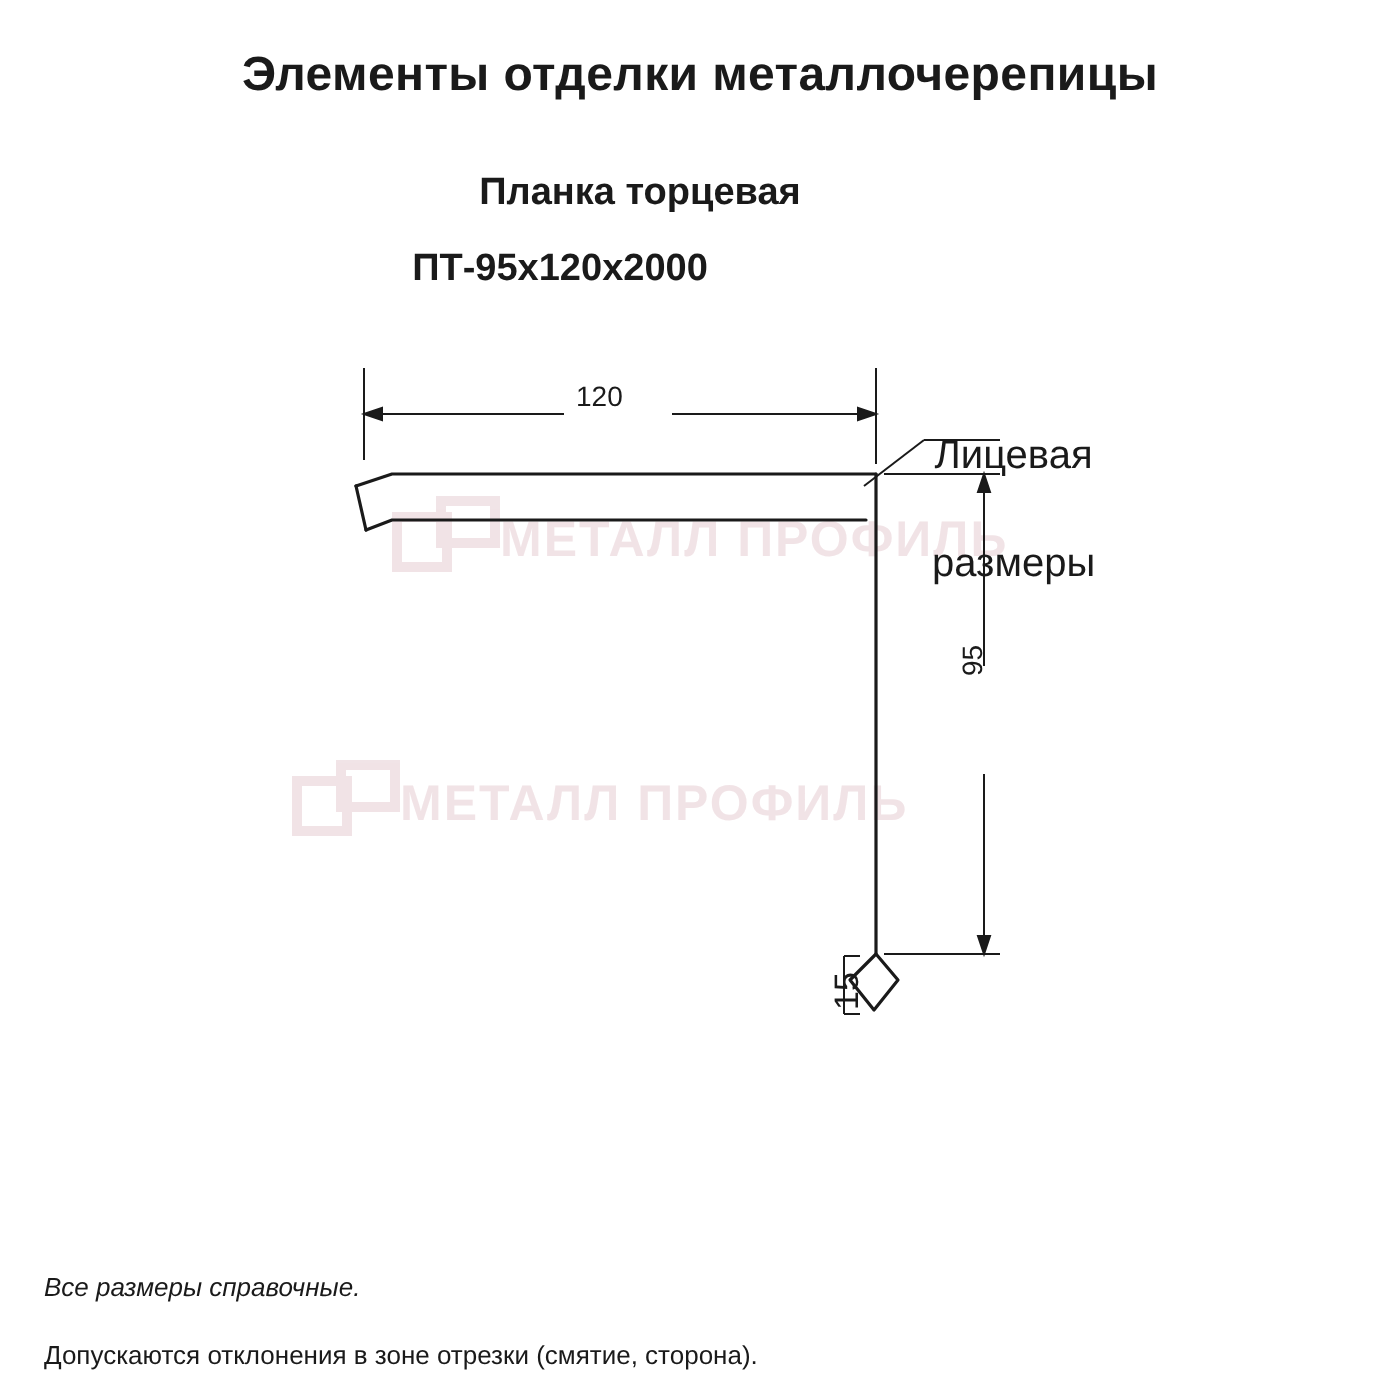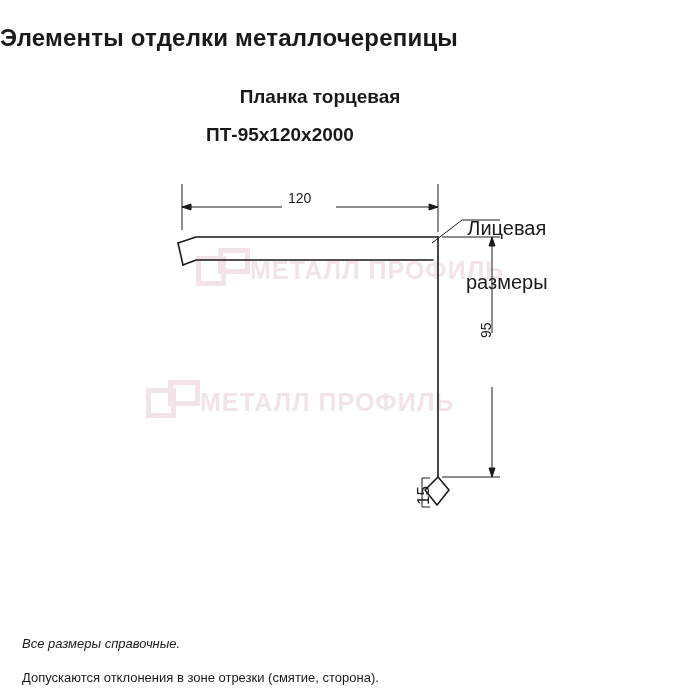--- a/index.html
+++ b/index.html
@@ -14,21 +14,21 @@
     font-family: "Liberation Sans", sans-serif;
     color: #1a1a1a;
     overflow: hidden;
   }
 
   .title {
     position: absolute;
     top: 24px;
     left: 0;
     width: 700px;
-    text-align: left;
+    text-align: center;
     font-size: 24px;
     font-weight: bold;
     letter-spacing: 0.2px;
   }
   .subtitle {
     position: absolute;
     top: 86px;
     left: 0;
     width: 640px;
     text-align: center;

